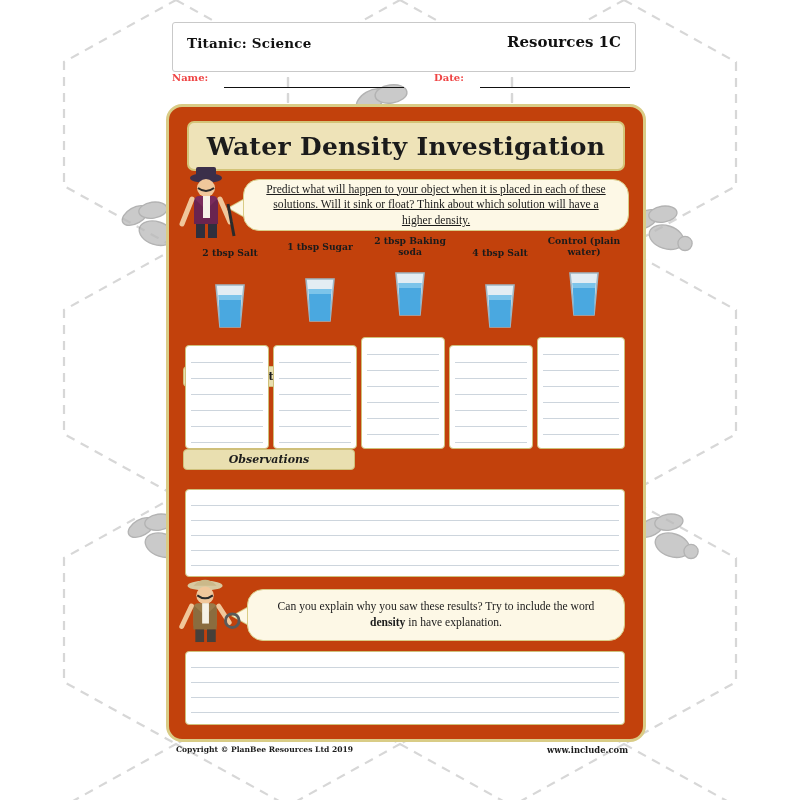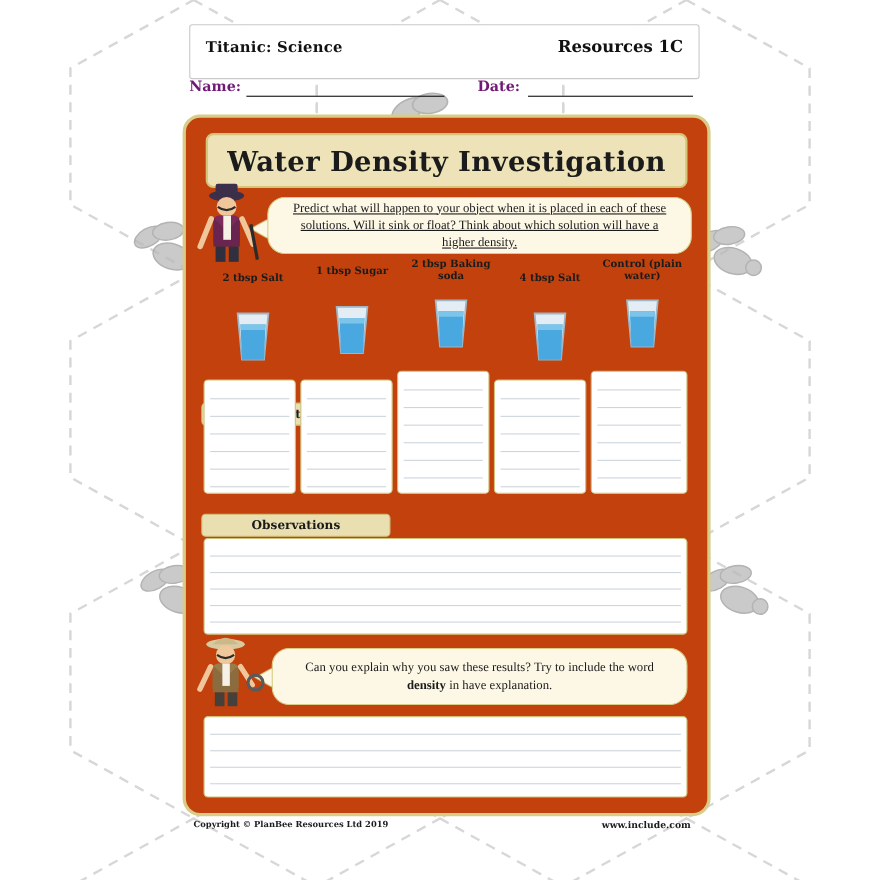--- a/index.html
+++ b/index.html
@@ -65,22 +65,22 @@
     color: #111;
   }
 
   .namedate {
     position: absolute;
     left: 172px; top: 72px;
     width: 462px; height: 24px;
     z-index: 2;
     font-family: "DejaVu Serif", serif;
     font-weight: bold;
-    font-size: 13px;
-    color: #701a75;
+    font-size: 10px;
+    color: #ef4444;
   }
   .nd-name { position: absolute; left: 0; top: 0; }
   .nd-name-line {
     position: absolute; left: 52px; top: 15px; width: 180px;
     border-bottom: 1.4px solid #111;
   }
   .nd-date { position: absolute; left: 262px; top: 0; }
   .nd-date-line {
     position: absolute; left: 308px; top: 15px; width: 150px;
     border-bottom: 1.4px solid #111;
@@ -416,21 +416,21 @@
     </div>
     <div class="lined-box" style="left:368px; top:230px; width:88px; height:112px;">
       <div class="rule" style="top:16px"></div>
         <div class="rule" style="top:32px"></div>
       <div class="rule" style="top:48px"></div>
         <div class="rule" style="top:64px"></div>
       <div class="rule" style="top:80px"></div>
         <div class="rule" style="top:96px"></div>
     </div>
 
-    <div class="section-bar" style="left:14px; top:360px; width:170px;">
+    <div class="section-bar" style="left:14px; top:342px; width:170px;font-style:italic;">
       <span>Observations</span>
     </div>
 
     <div class="lined-box" style="left:16px; top:382px; width:440px; height:88px;">
       <div class="rule" style="top:15px"></div>
         <div class="rule" style="top:30px"></div>
       <div class="rule" style="top:45px"></div>
         <div class="rule" style="top:60px"></div>
       <div class="rule" style="top:75px"></div>
     </div>

